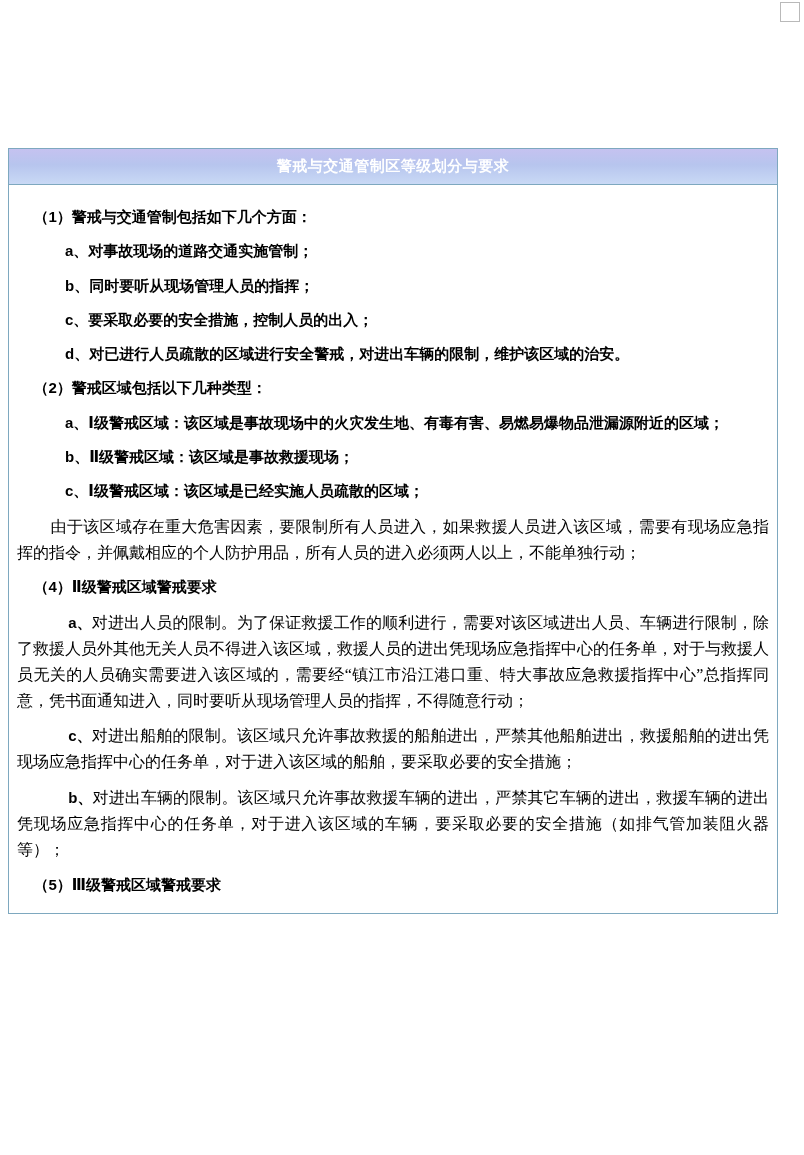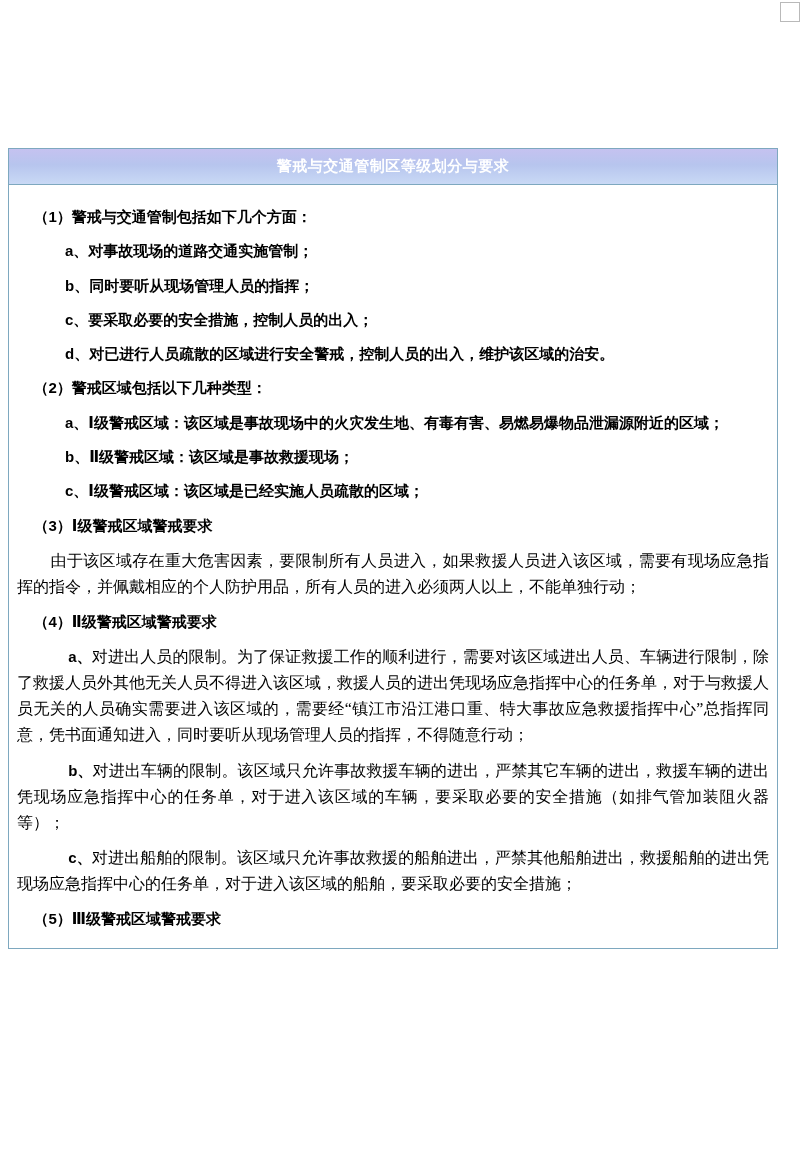--- a/index.html
+++ b/index.html
@@ -111,28 +111,27 @@
     <div class="title-bar">
       <span class="title-text">警戒与交通管制区等级划分与要求</span>
     </div>
 
     <div class="body-cell">
 
       <p class="lvl1">（1）警戒与交通管制包括如下几个方面：</p>
       <p class="lvl2">a、对事故现场的道路交通实施管制；</p>
       <p class="lvl2">b、同时要听从现场管理人员的指挥；</p>
       <p class="lvl2">c、要采取必要的安全措施，控制人员的出入；</p>
-      <p class="lvl2">d、对已进行人员疏散的区域进行安全警戒，控制人员的出入，维护该区域的治安。</p>
+      <p class="lvl2">d、对已进行人员疏散的区域进行安全警戒，对进出车辆的限制，维护该区域的治安。</p>
       <p class="lvl1">（2）警戒区域包括以下几种类型：</p>
       <p class="lvl2 wrapflow">a、Ⅰ级警戒区域：该区域是事故现场中的火灾发生地、有毒有害、易燃易爆物品泄漏源附近的区域；</p>
       <p class="lvl2">b、Ⅱ级警戒区域：该区域是事故救援现场；</p>
       <p class="lvl2">c、Ⅰ级警戒区域：该区域是已经实施人员疏散的区域；</p>
-      <p class="lvl1">（3）Ⅰ级警戒区域警戒要求</p>
       <p class="para">由于该区域存在重大危害因素，要限制所有人员进入，如果救援人员进入该区域，需要有现场应急指挥的指令，并佩戴相应的个人防护用品，所有人员的进入必须两人以上，不能单独行动；</p>
       <p class="lvl1">（4）Ⅱ级警戒区域警戒要求</p>
       <p class="para-b"><span class="lead">a、</span><span>对进出人员的限制。为了保证救援工作的顺利进行，需要对该区域进出人员、车辆进行限制，除了救援人员外其他无关人员不得进入该区域，救援人员的进出凭现场应急指挥中心的任务单，对于与救援人员无关的人员确实需要进入该区域的，需要经“镇江市沿江港口重、特大事故应急救援指挥中心”总指挥同意，凭书面通知进入，同时要听从现场管理人员的指挥，不得随意行动；</span></p>
+      <p class="para-b"><span class="lead">c、</span><span>对进出船舶的限制。该区域只允许事故救援的船舶进出，严禁其他船舶进出，救援船舶的进出凭现场应急指挥中心的任务单，对于进入该区域的船舶，要采取必要的安全措施；</span></p>
       <p class="para-b"><span class="lead">b、</span><span>对进出车辆的限制。该区域只允许事故救援车辆的进出，严禁其它车辆的进出，救援车辆的进出凭现场应急指挥中心的任务单，对于进入该区域的车辆，要采取必要的安全措施（如排气管加装阻火器等）；</span></p>
-      <p class="para-b"><span class="lead">c、</span><span>对进出船舶的限制。该区域只允许事故救援的船舶进出，严禁其他船舶进出，救援船舶的进出凭现场应急指挥中心的任务单，对于进入该区域的船舶，要采取必要的安全措施；</span></p>
       <p class="lvl1">（5）Ⅲ级警戒区域警戒要求</p>
 
     </div>
   </div>
 </div>
 
 </body></html>

